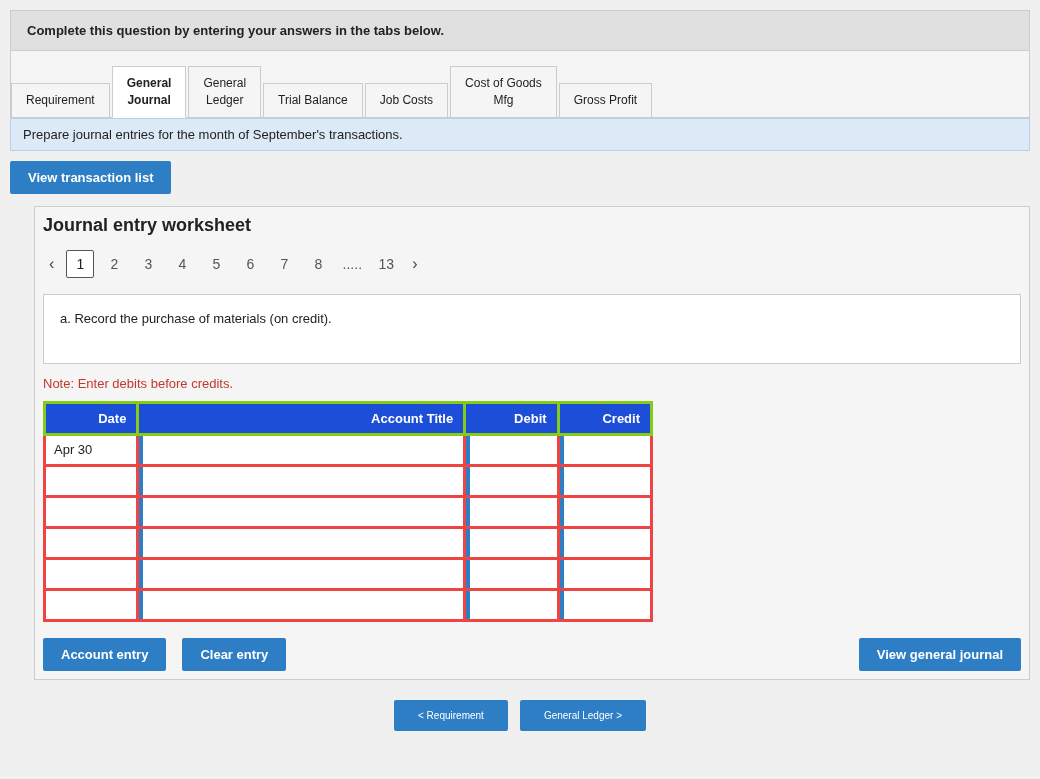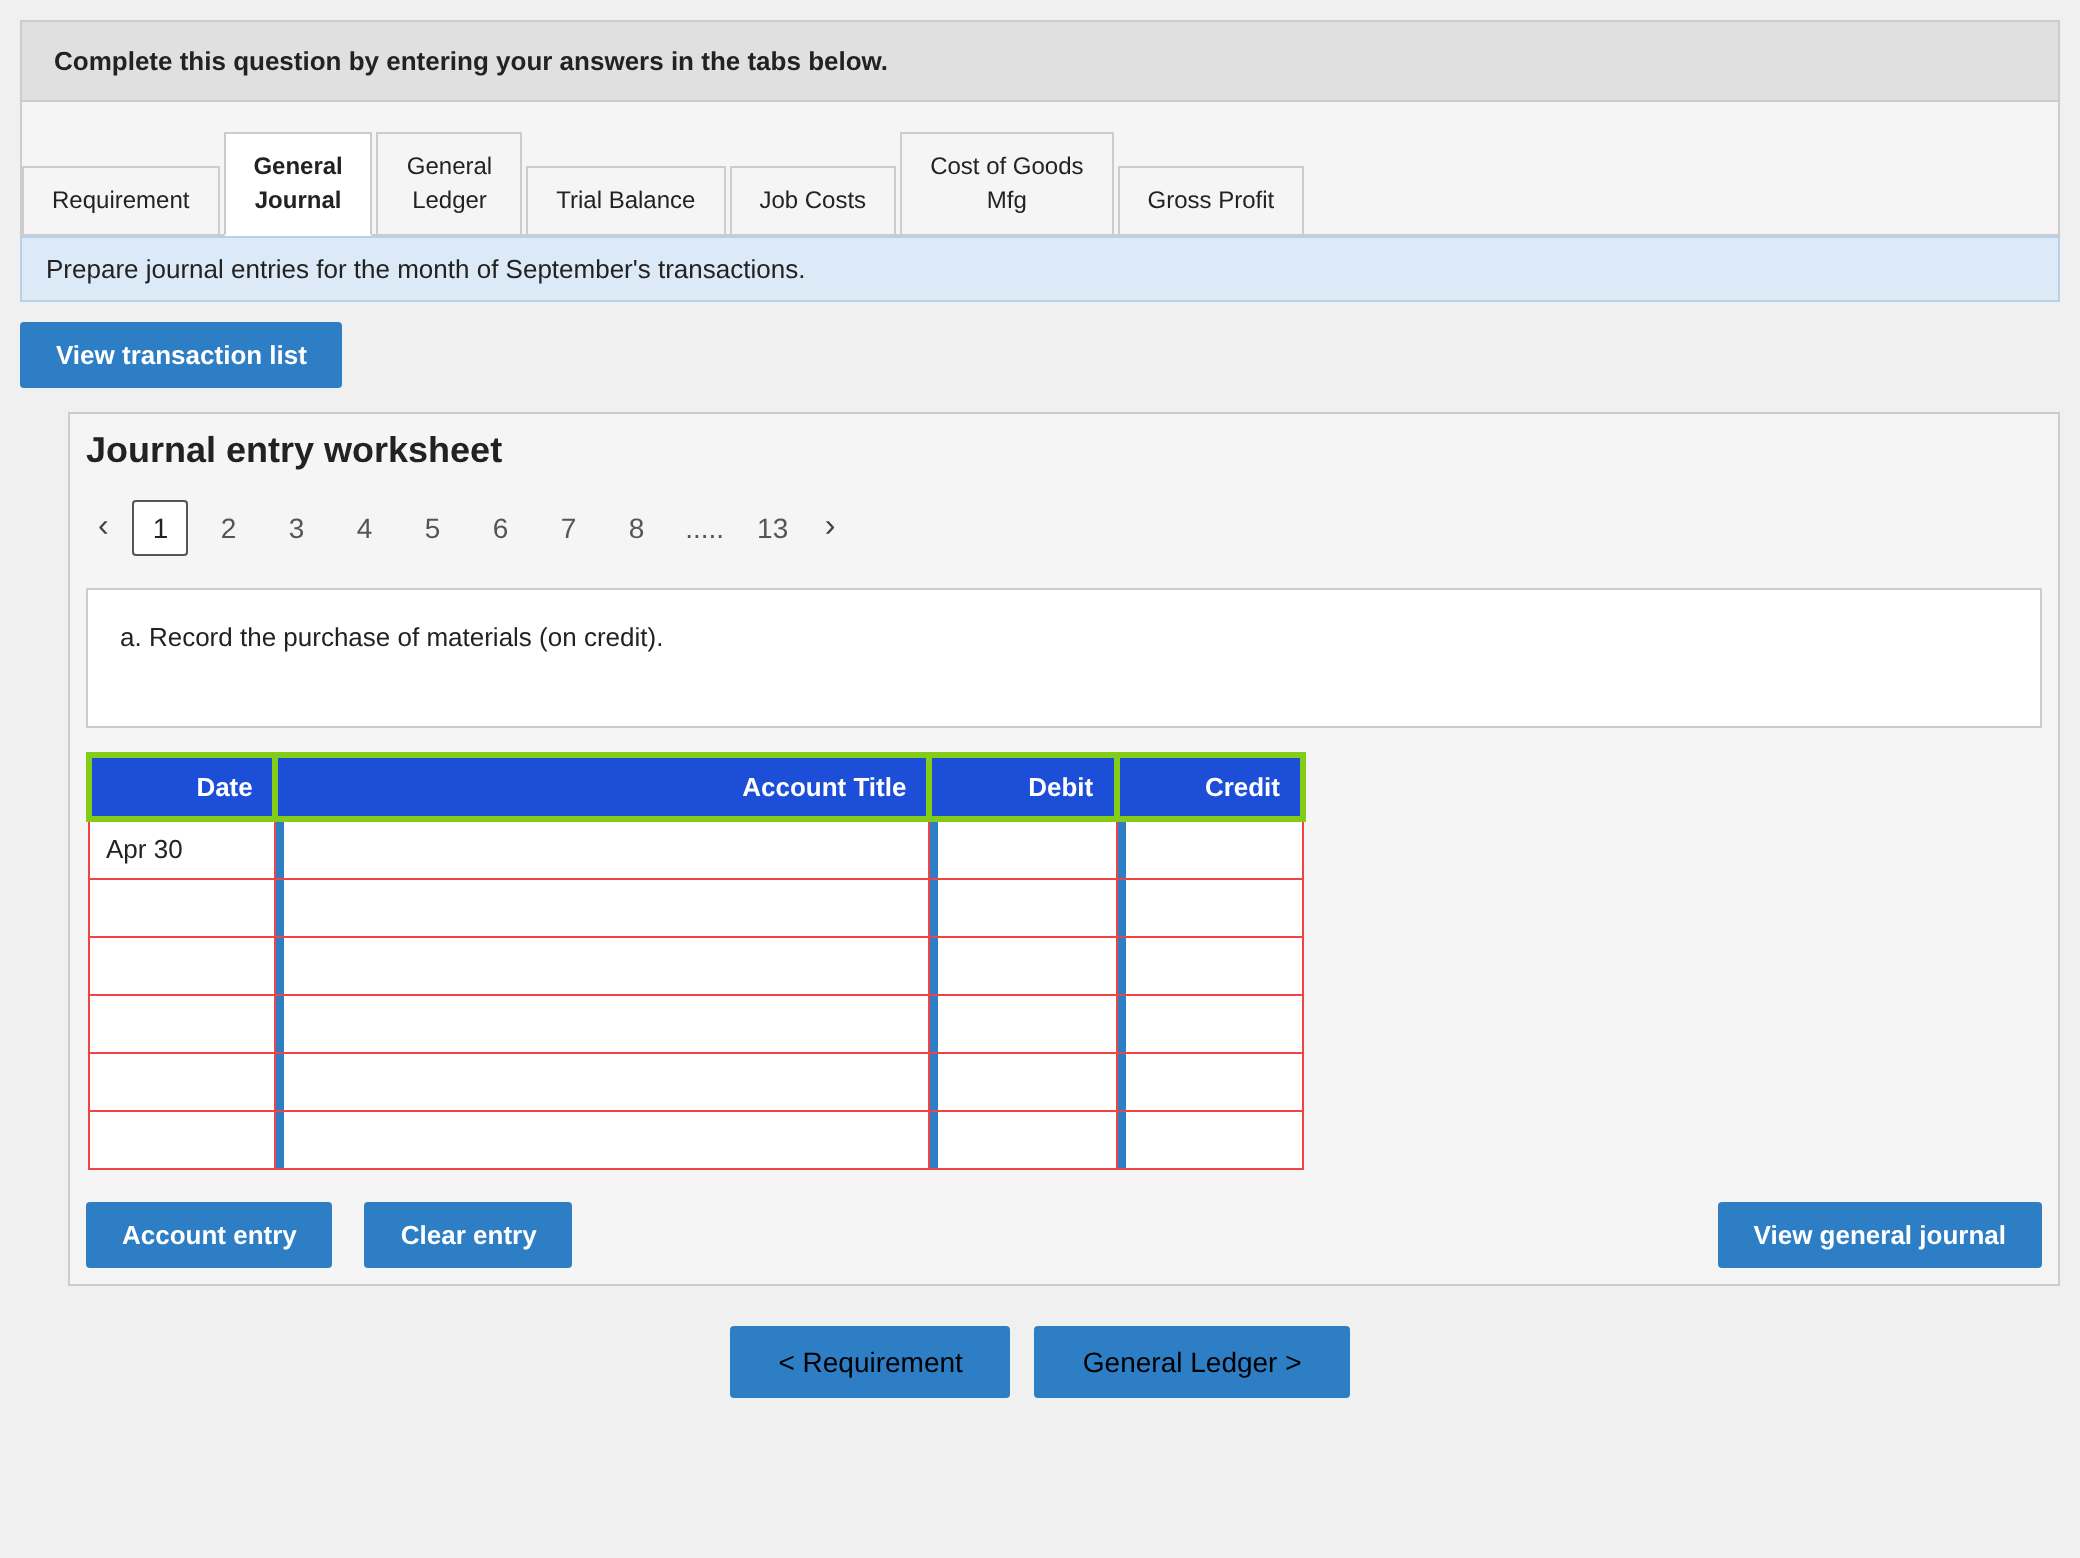--- a/index.html
+++ b/index.html
@@ -149,21 +149,21 @@
     }
     .journal-table th {
       background: #1d4ed8;
       color: #fff;
       padding: 7px 10px;
       text-align: right;
       font-size: 13px;
       border: 3px solid #84cc16;
     }
     .journal-table td {
-      border: 1px solid #ef4444;
+      border: 3px solid #ef4444;
       padding: 0;
       height: 28px;
     }
     .journal-table td.date-cell {
       width: 80px;
       padding: 4px 8px;
       vertical-align: middle;
       background: #fff;
     }
     .journal-table td.account-cell {
@@ -229,24 +229,24 @@
 
     
     .nav-buttons {
       display: flex;
       justify-content: center;
       gap: 12px;
       margin-top: 20px;
     }
     .nav-btn {
       background: #2d7ec4;
-      color: #000000;
+      color: #ffffff;
       border: none;
       padding: 10px 24px;
-      font-size: 14px;
+      font-size: 10px;
       cursor: pointer;
       border-radius: 2px;
       display: flex;
       align-items: center;
       gap: 6px;
     }
   </style>
 </head>
 <body>
 
@@ -290,20 +290,21 @@
       <div class="page-num">8</div>
       <div class="page-num">.....</div>
       <div class="page-num">13</div>
       <button class="page-arrow">›</button>
     </div>
 
     <div class="description-box">
       <span>a. Record the purchase of materials (on credit).</span>
     </div>
 
+    <div class="note-text">Note: Enter debits before credits.</div>
 
     <table class="journal-table">
       <thead>
         <tr>
           <th>Date</th>
           <th>Account Title</th>
           <th>Debit</th>
           <th>Credit</th>
         </tr>
       </thead>

